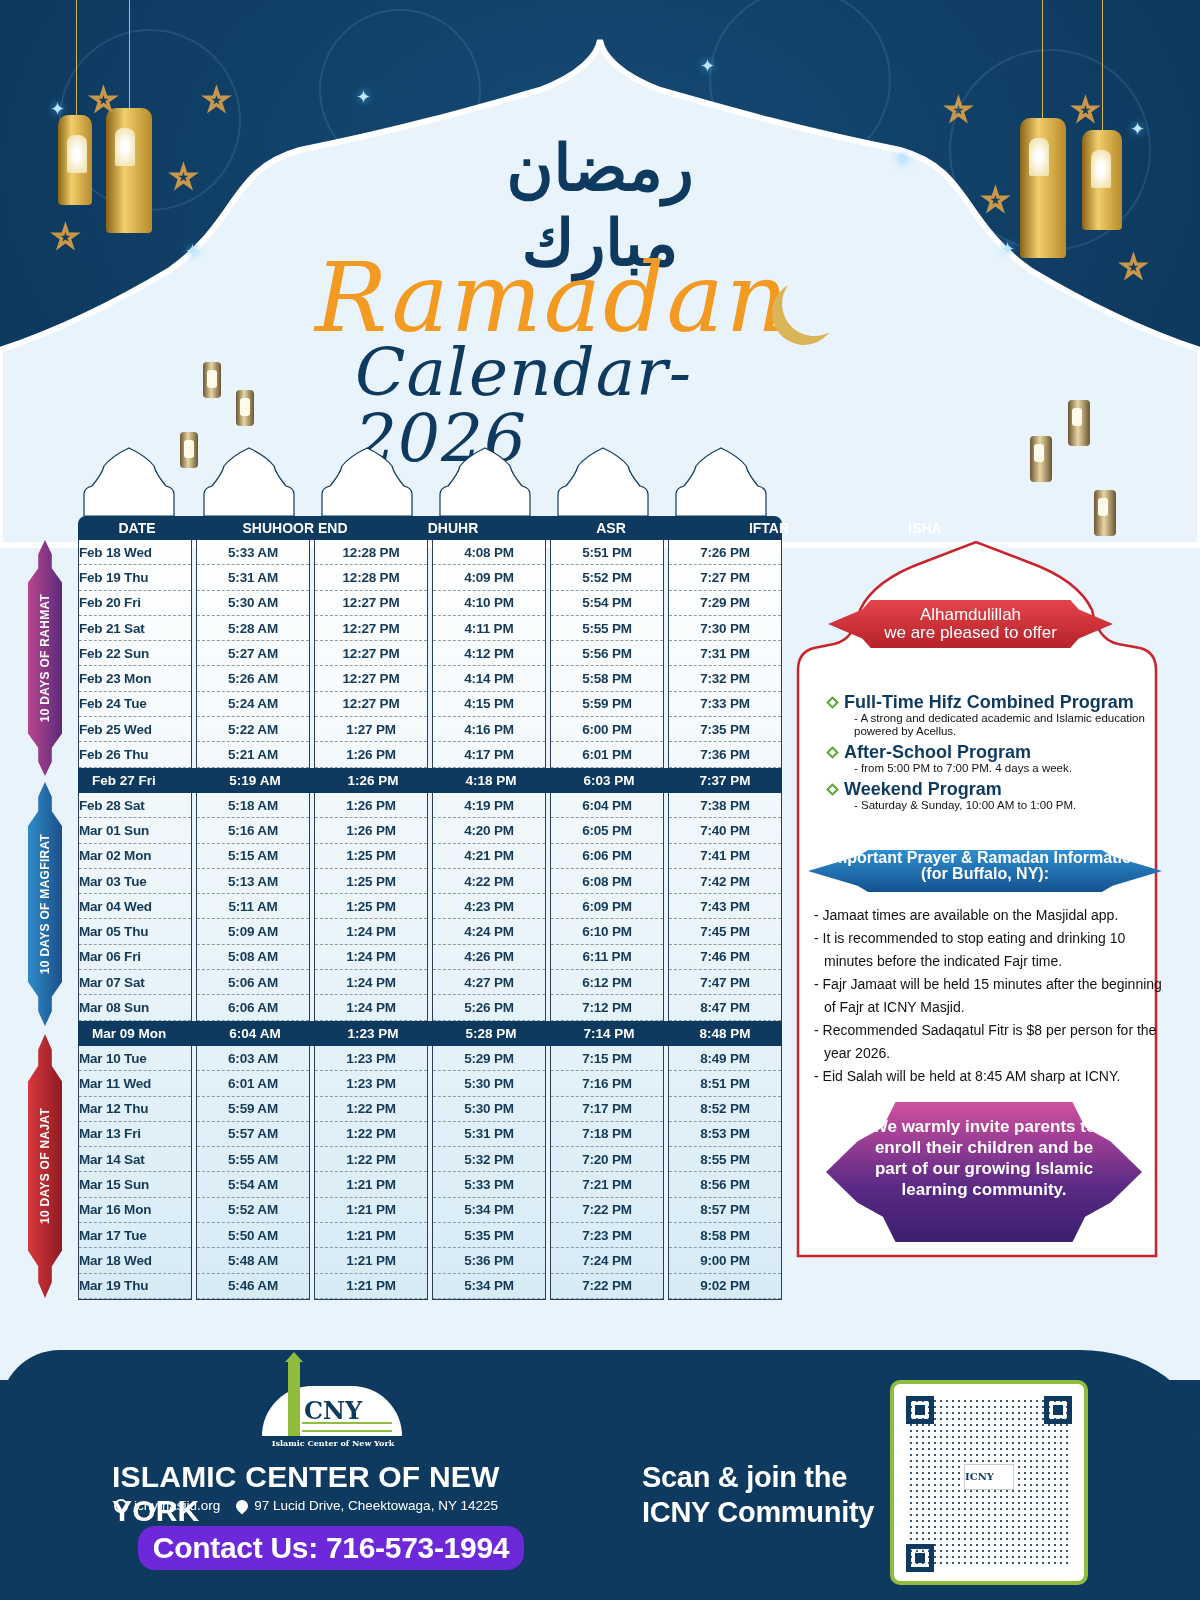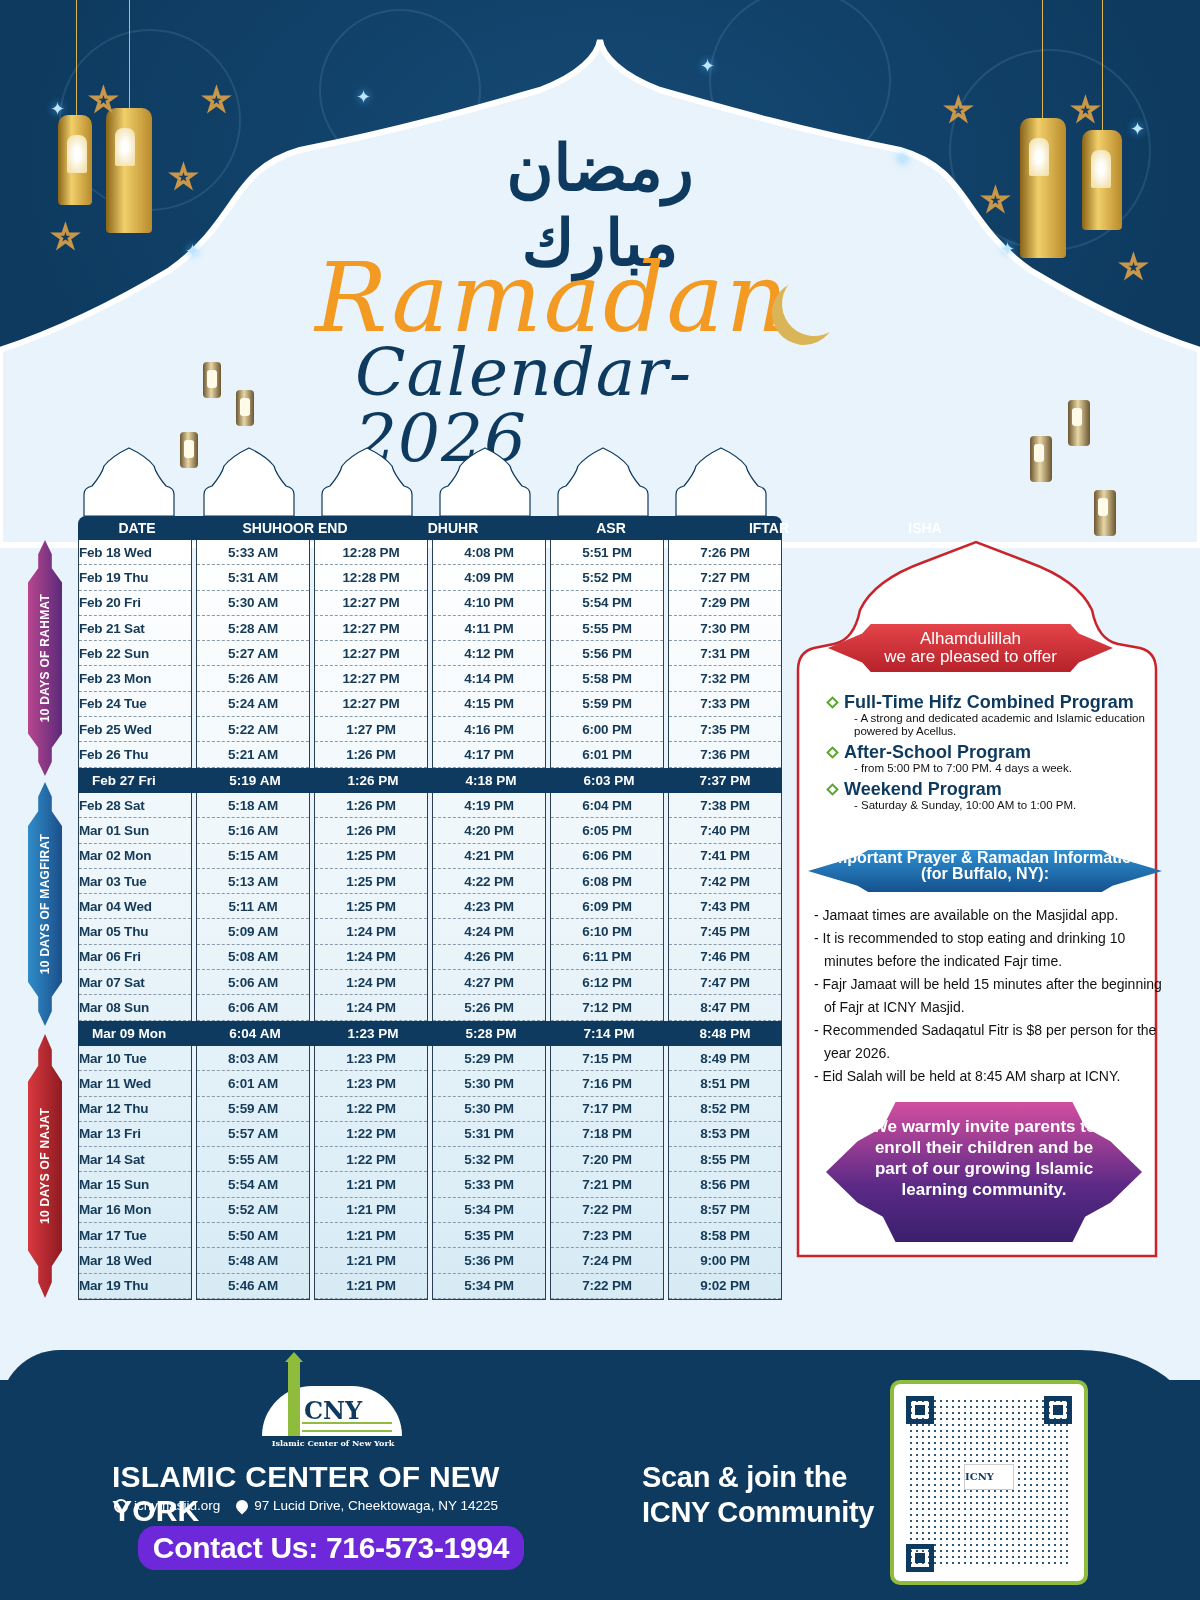--- a/index.html
+++ b/index.html
@@ -95,21 +95,21 @@
     transform: rotate(-90deg); white-space: nowrap; color: #fff; font-weight: bold;
     font-size: 12px; letter-spacing: 0.3px;
   }
   .r1 { top: 540px; height: 236px; background: linear-gradient(90deg,#b9458f,#5a2a7a); }
   .r2 { top: 782px; height: 244px; background: linear-gradient(90deg,#2f8cc9,#1b4f8a); }
   .r3 { top: 1034px; height: 264px; background: linear-gradient(90deg,#d8383e,#8f1b22); }
 
   
   .panel-svg { position: absolute; left: 794px; top: 540px; }
   .banner-red {
-    position: absolute; left: 828px; top: 624px; width: 285px; height: 48px;
+    position: absolute; left: 828px; top: 600px; width: 285px; height: 48px;
     background: linear-gradient(#e44449,#b7222a);
     clip-path: polygon(0 50%, 12% 20%, 15% 0, 85% 0, 88% 20%, 100% 50%, 88% 80%, 85% 100%, 15% 100%, 12% 80%);
     color: #fff; text-align: center; font-size: 17px; line-height: 18px; padding-top: 6px;
   }
   .programs { position: absolute; left: 826px; top: 692px; width: 340px; }
   .prog { margin-bottom: 4px; }
   .prog-title {
     display: flex; align-items: center; color: #0e3a5f; font-weight: bold; font-size: 18px; line-height: 20px;
   }
   .diamond {
@@ -347,21 +347,21 @@
         <div class="row">5:18 AM</div>
         <div class="row">5:16 AM</div>
         <div class="row">5:15 AM</div>
         <div class="row">5:13 AM</div>
         <div class="row">5:11 AM</div>
         <div class="row">5:09 AM</div>
         <div class="row">5:08 AM</div>
         <div class="row">5:06 AM</div>
         <div class="row">6:06 AM</div>
         <div class="row">6:04 AM</div>
-        <div class="row">8:03 AM</div>
+        <div class="row">6:03 AM</div>
         <div class="row">6:01 AM</div>
         <div class="row">5:59 AM</div>
         <div class="row">5:57 AM</div>
         <div class="row">5:55 AM</div>
         <div class="row">5:54 AM</div>
         <div class="row">5:52 AM</div>
         <div class="row">5:50 AM</div>
         <div class="row">5:48 AM</div>
         <div class="row">5:46 AM</div>
       </div>

